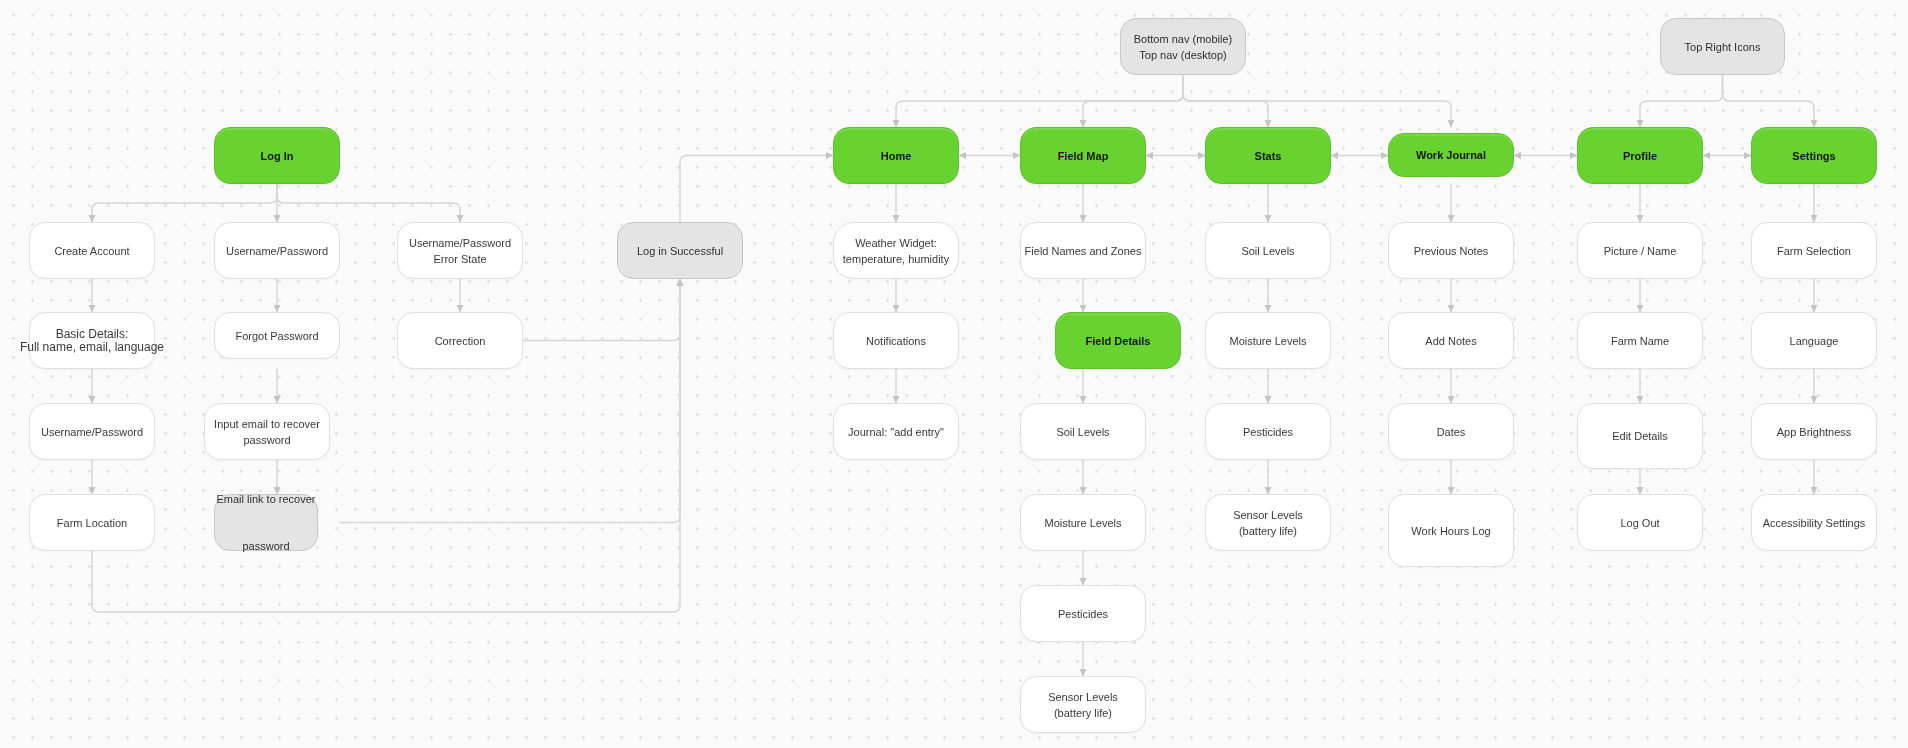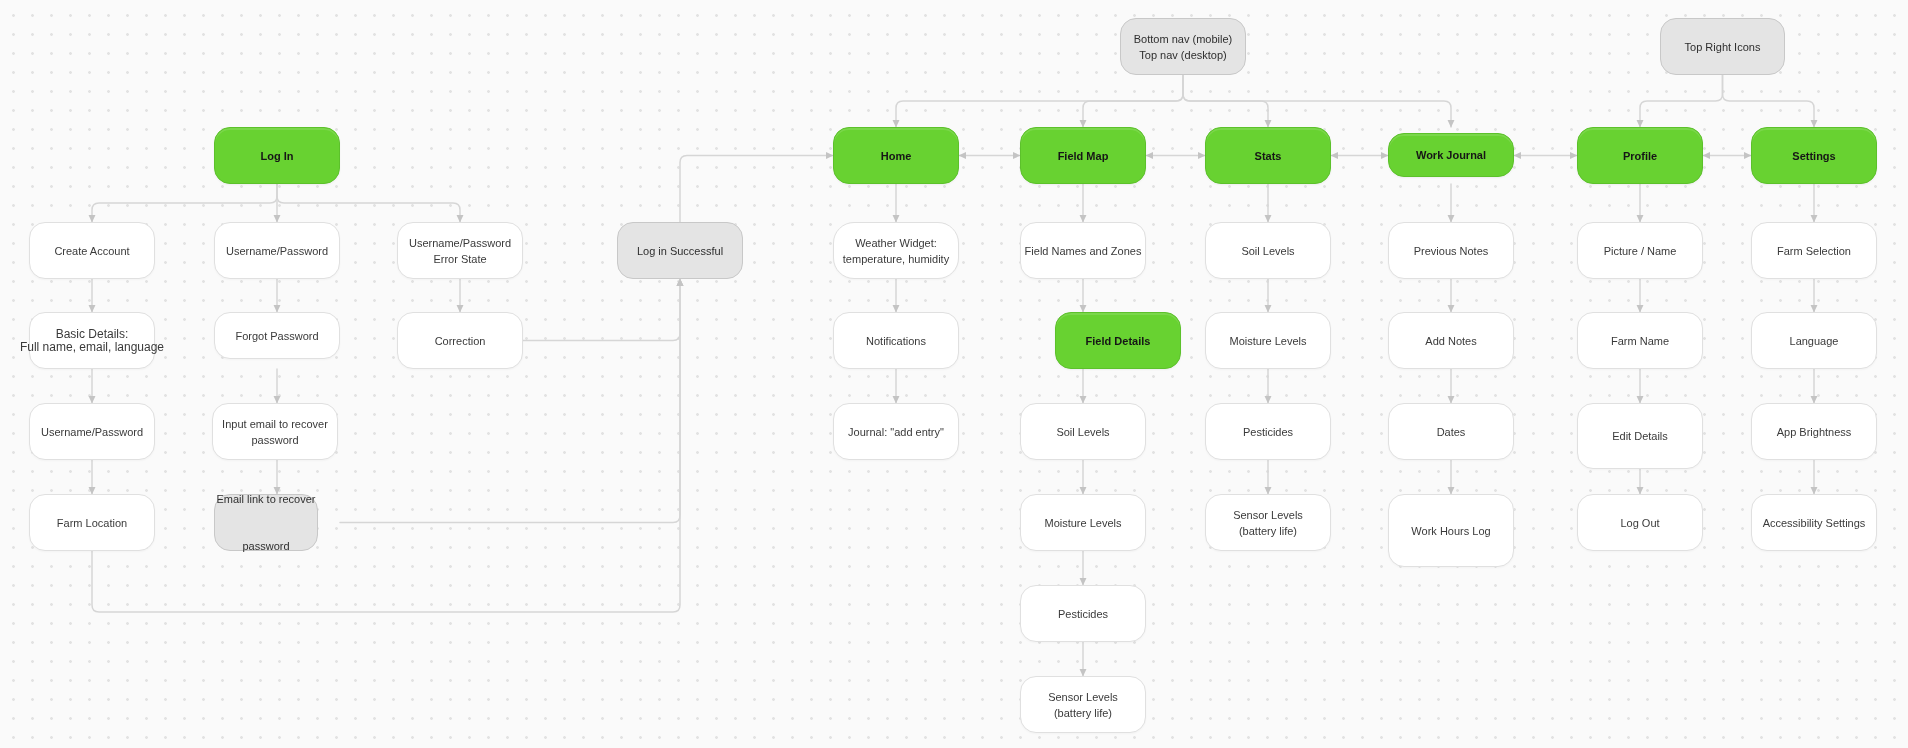--- a/index.html
+++ b/index.html
@@ -170,21 +170,21 @@
       </div>
       <div class="node sub" style="left: 29px; top: 494px; width: 126px; height: 57px;">
         <span>Farm Location</span>
       </div>
       <div class="node sub" style="left: 214px; top: 222px; width: 126px; height: 57px;">
         <span>Username/Password</span>
       </div>
       <div class="node sub" style="left: 214px; top: 312px; width: 126px; height: 47px; text-align: right;">
         <span>Forgot Password</span>
       </div>
-      <div class="node sub" style="left: 212px; top: 403px; width: 126px; height: 57px;">
+      <div class="node sub" style="left: 204px; top: 403px; width: 126px; height: 57px;">
         <span>Input email to recover</span>
         <span>password</span>
       </div>
       <div class="node state" style="left: 214px; top: 494px; width: 104px; height: 57px; gap: 31px;">
         <span>Email link to recover</span>
         <span>password</span>
       </div>
       <div class="node sub" style="left: 397px; top: 222px; width: 126px; height: 57px;">
         <span>Username/Password</span>
         <span>Error State</span>

